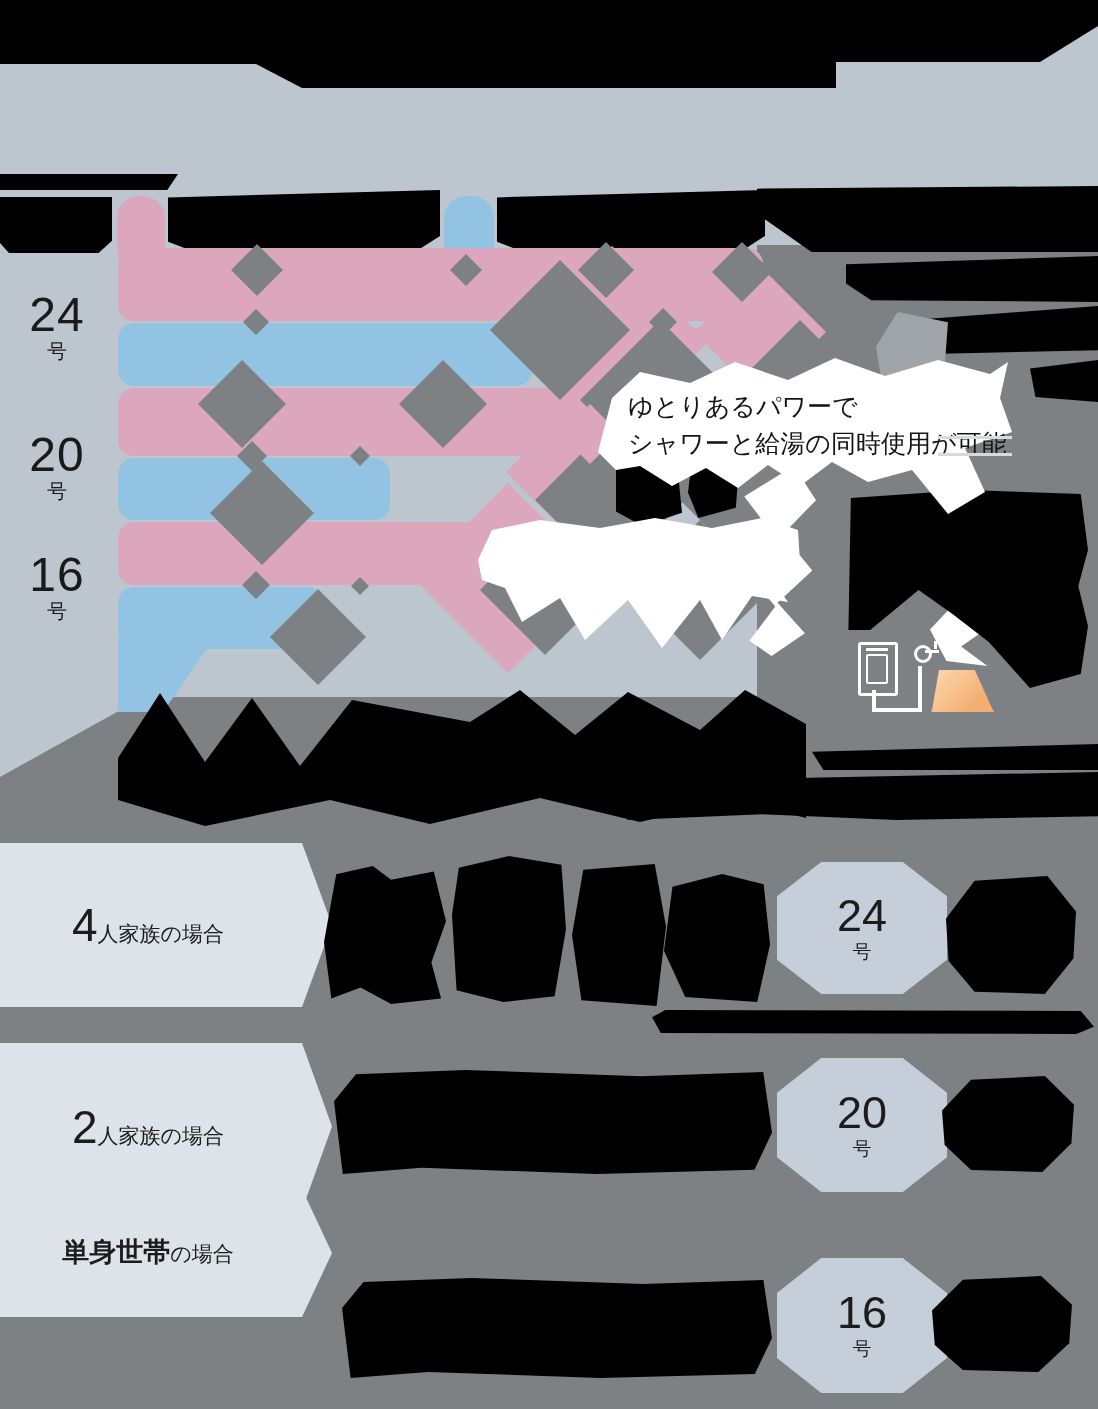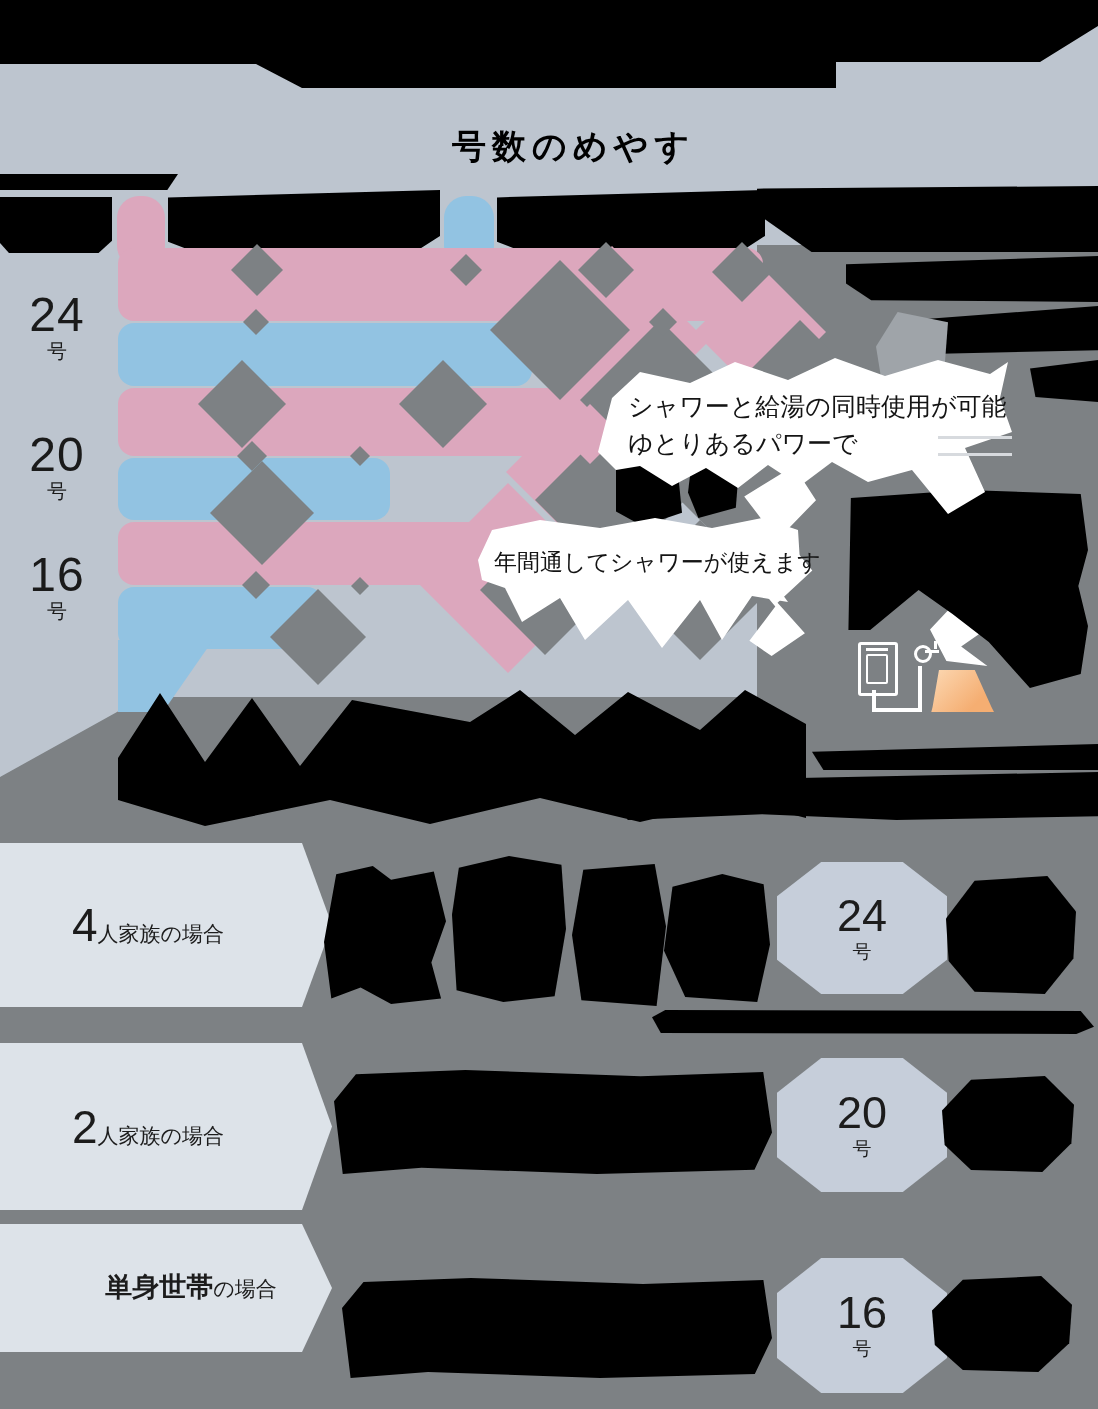--- a/index.html
+++ b/index.html
@@ -44,21 +44,20 @@
 <body>
 
 <div class="canvas">
 
   <div class="abs" style="left:0;top:0;width:1098px;height:1409px;background:#bdc5cf;
               clip-path:polygon(0 0,1098px 0,1098px 245px,757px 245px,757px 697px,144px 697px,0 777px);"></div>
 
   <div class="blob" style="left:0;top:0;width:1098px;height:90px;
               clip-path:polygon(0 0,1098px 0,1098px 26px,1040px 62px,836px 62px,836px 88px,302px 88px,256px 64px,0 64px);"></div>
 
-  <div class="abs" style="left:452px;top:124px;font-size:34px;font-weight:bold;letter-spacing:6px;color:#000;">号数のめやす</div>
 
   <div class="blob" style="left:0;top:174px;width:178px;height:16px;clip-path:polygon(0 0,100% 0,94% 100%,0 100%);"></div>
 
   <div class="blob" style="left:0;top:197px;width:112px;height:56px;clip-path:polygon(0 0,100% 0,100% 78%,88% 100%,8% 100%,0 82%);"></div>
   <div class="abs" style="left:117px;top:196px;width:48px;height:72px;border-radius:22px;background:#dca7bd;"></div>
   <div class="blob" style="left:168px;top:190px;width:272px;height:74px;
               clip-path:polygon(0 10%,100% 0,100% 62%,86% 95%,55% 80%,20% 98%,0 70%);"></div>
   <div class="abs" style="left:444px;top:196px;width:50px;height:72px;border-radius:22px;background:#92c3e2;"></div>
   <div class="blob" style="left:497px;top:190px;width:268px;height:74px;
               clip-path:polygon(0 10%,100% 0,100% 62%,86% 95%,55% 80%,20% 98%,0 70%);"></div>
@@ -127,29 +126,28 @@
 
   <div class="blob" style="left:616px;top:460px;width:66px;height:66px;clip-path:polygon(0 12%,92% 0,100% 80%,40% 100%,0 78%);"></div>
   <div class="blob" style="left:688px;top:454px;width:52px;height:64px;clip-path:polygon(8% 6%,100% 0,92% 84%,20% 100%,0 60%);"></div>
 
   <div class="blob" style="left:846px;top:490px;width:242px;height:200px;
               clip-path:polygon(2% 4%,50% 0,97% 2%,100% 30%,96% 48%,100% 68%,97% 92%,76% 99%,59% 76%,44% 62%,30% 50%,10% 70%,1% 70%);"></div>
 
   <div class="abs white" style="left:596px;top:356px;width:416px;height:160px;
               clip-path:polygon(2px 96px,16px 42px,44px 16px,94px 27px,139px 6px,192px 24px,239px 2px,289px 20px,342px 4px,394px 18px,412px 6px,404px 42px,416px 76px,369px 92px,389px 136px,352px 158px,316px 114px,272px 126px,236px 106px,204px 130px,172px 109px,142px 132px,110px 112px,76px 130px,44px 110px,20px 114px);"></div>
   <div class="callout-text" style="left:628px;top:388px;width:390px;font-size:25px;line-height:37px;">
+    <div>ゆとりあるパワーで</div>
     <div>シャワーと給湯の同時使用が可能</div>
-    <div>ゆとりあるパワーで</div>
   </div>
   <div class="abs" style="left:938px;top:436px;width:74px;height:3px;background:#d7dade;"></div>
   <div class="abs" style="left:938px;top:453px;width:74px;height:3px;background:#d7dade;"></div>
 
   <div class="abs white" style="left:476px;top:516px;width:326px;height:134px;
               clip-path:polygon(2px 44px,16px 14px,64px 4px,124px 12px,179px 2px,236px 12px,286px 2px,322px 14px,324px 46px,296px 64px,312px 86px,276px 80px,246px 124px,224px 84px,186px 132px,152px 84px,109px 124px,84px 82px,46px 106px,29px 72px,6px 64px);"></div>
-  <div class="callout-text" style="left:494px;top:547px;font-size:23px;">年間通してシャワーが使えます</div>
 
   <div class="abs" style="left:858px;top:642px;width:34px;height:48px;border:3px solid #fff;border-radius:3px;"></div>
   <div class="abs" style="left:866px;top:654px;width:18px;height:26px;border:2px solid #fff;border-radius:2px;"></div>
   <div class="wline" style="left:866px;top:648px;width:22px;height:3px;"></div>
   <div class="wline" style="left:872px;top:690px;width:4px;height:22px;"></div>
   <div class="wline" style="left:872px;top:708px;width:50px;height:4px;"></div>
   <div class="wline" style="left:918px;top:666px;width:4px;height:46px;"></div>
   <div class="abs" style="left:914px;top:645px;width:12px;height:12px;border:3px solid #fff;border-radius:50%;"></div>
   <div class="wline" style="left:925px;top:650px;width:14px;height:3px;"></div>
   <div class="wline" style="left:934px;top:641px;width:3px;height:8px;"></div>
@@ -195,21 +193,21 @@
   </div>
   <div class="blob" style="left:334px;top:1070px;width:438px;height:104px;
               clip-path:polygon(0 30%,5% 4%,30% 0,70% 6%,98% 2%,100% 60%,96% 96%,60% 100%,20% 94%,2% 100%);"></div>
   <div class="badge" style="top:1058px;height:134px;">
     <div class="num">20</div>
     <div class="unit">号</div>
   </div>
   <div class="blob" style="left:942px;top:1076px;width:132px;height:96px;
               clip-path:polygon(0 36%,22% 4%,78% 0,100% 30%,98% 70%,76% 100%,22% 98%,2% 72%);"></div>
 
-  <div class="household-box" style="top:1224px;height:128px;padding-left:43px;">
+  <div class="household-box" style="top:1189px;height:128px;">
     <div class="household-label">
       <span class="big3">単身世帯</span>
       <span class="small">の場合</span>
     </div>
   </div>
   <div class="blob" style="left:342px;top:1278px;width:430px;height:100px;
               clip-path:polygon(0 30%,5% 4%,30% 0,70% 6%,98% 2%,100% 60%,96% 96%,60% 100%,20% 94%,2% 100%);"></div>
   <div class="badge" style="top:1258px;height:135px;">
     <div class="num">16</div>
     <div class="unit">号</div>

